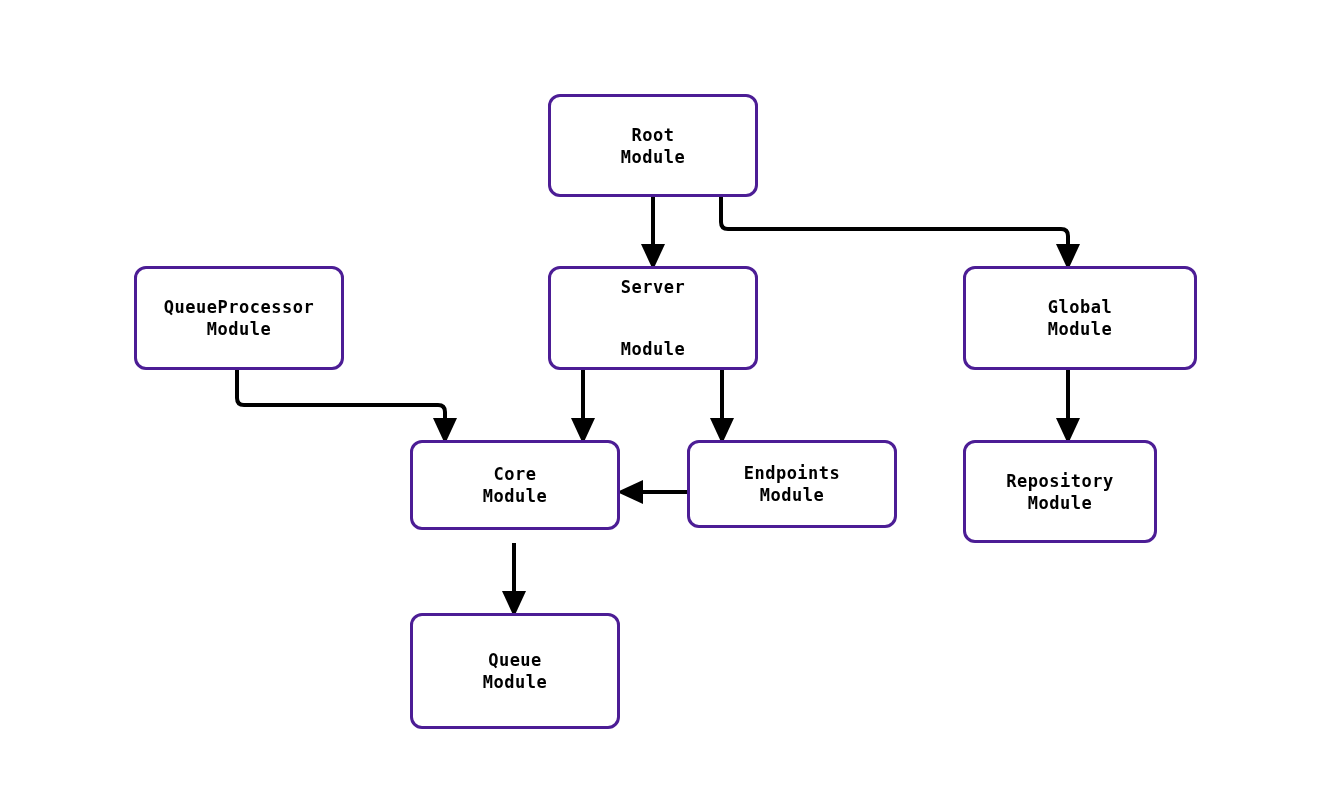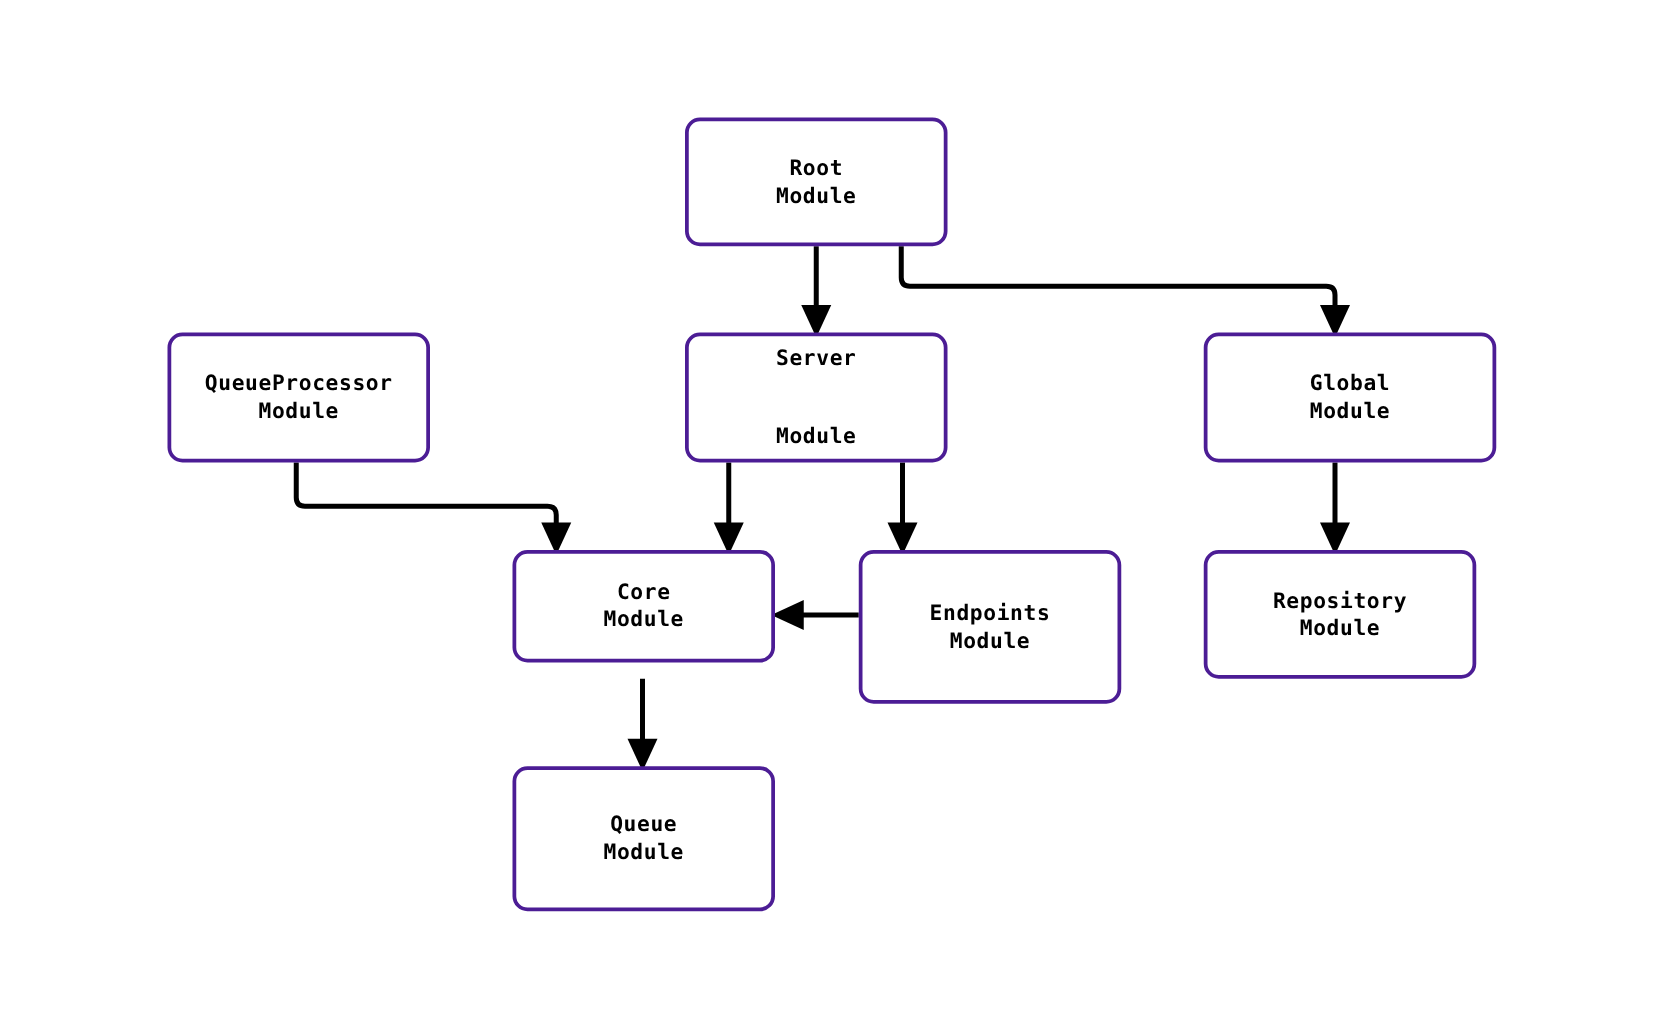--- a/index.html
+++ b/index.html
@@ -116,26 +116,26 @@
   <div class="node" style="left:963px; top:266px; width:234px; height:104px;">
     <span class="node-label">Global</span>
     <span class="node-label">Module</span>
   </div>
 
   <div class="node" style="left:410px; top:440px; width:210px; height:90px;">
     <span class="node-label">Core</span>
     <span class="node-label">Module</span>
   </div>
 
-  <div class="node" style="left:687px; top:440px; width:210px; height:123px;">
+  <div class="node" style="left:687px; top:440px; width:210px; height:88px;">
     <span class="node-label">Endpoints</span>
     <span class="node-label">Module</span>
   </div>
 
-  <div class="node" style="left:963px; top:440px; width:218px; height:103px;">
+  <div class="node" style="left:963px; top:440px; width:194px; height:103px;">
     <span class="node-label">Repository</span>
     <span class="node-label">Module</span>
   </div>
 
   <div class="node" style="left:410px; top:613px; width:210px; height:116px;">
     <span class="node-label">Queue</span>
     <span class="node-label">Module</span>
   </div>
 
 </div>

